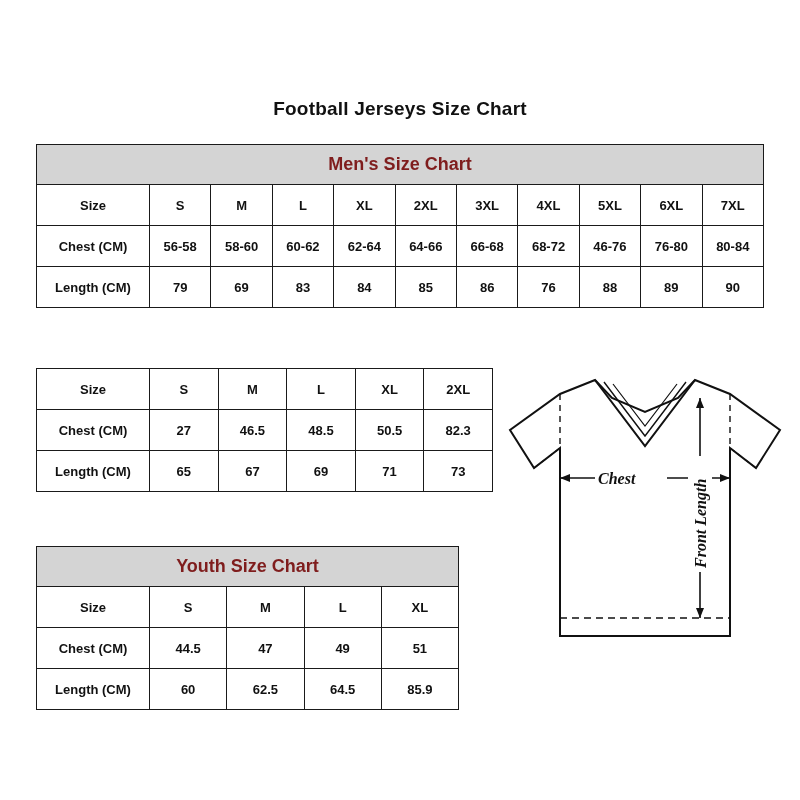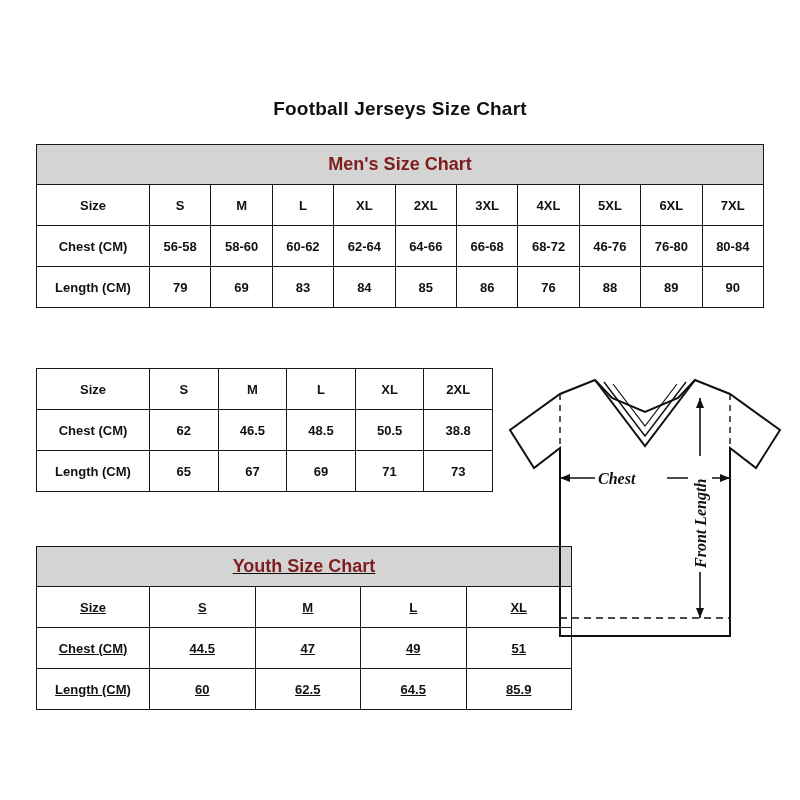--- a/index.html
+++ b/index.html
@@ -69,22 +69,21 @@
   .t-women {
     position: absolute;
     left: 36px;
     top: 368px;
     width: 457px;
   }
   .t-youth {
     position: absolute;
     left: 36px;
     top: 546px;
-    width: 536px;
-    text-decoration: underline;
+    width: 423px;
   }
   .label-cell {
     font-size: 13px;
   }
   
   .shirt {
     position: absolute;
     left: 500px;
     top: 368px;
     width: 290px;
@@ -155,25 +154,25 @@
       <tr>
         <th class="label label-cell" style="width:112px">Size</th>
         <td>S</td>
         <td>M</td>
         <td>L</td>
         <td>XL</td>
         <td>2XL</td>
       </tr>
       <tr>
         <th class="label label-cell">Chest (CM)</th>
-        <td>62</td>
+        <td>27</td>
         <td>46.5</td>
         <td>48.5</td>
         <td>50.5</td>
-        <td>38.8</td>
+        <td>82.3</td>
       </tr>
       <tr>
         <th class="label label-cell">Length (CM)</th>
         <td>65</td>
         <td>67</td>
         <td>69</td>
         <td>71</td>
         <td>73</td>
       </tr>
     </tbody>

